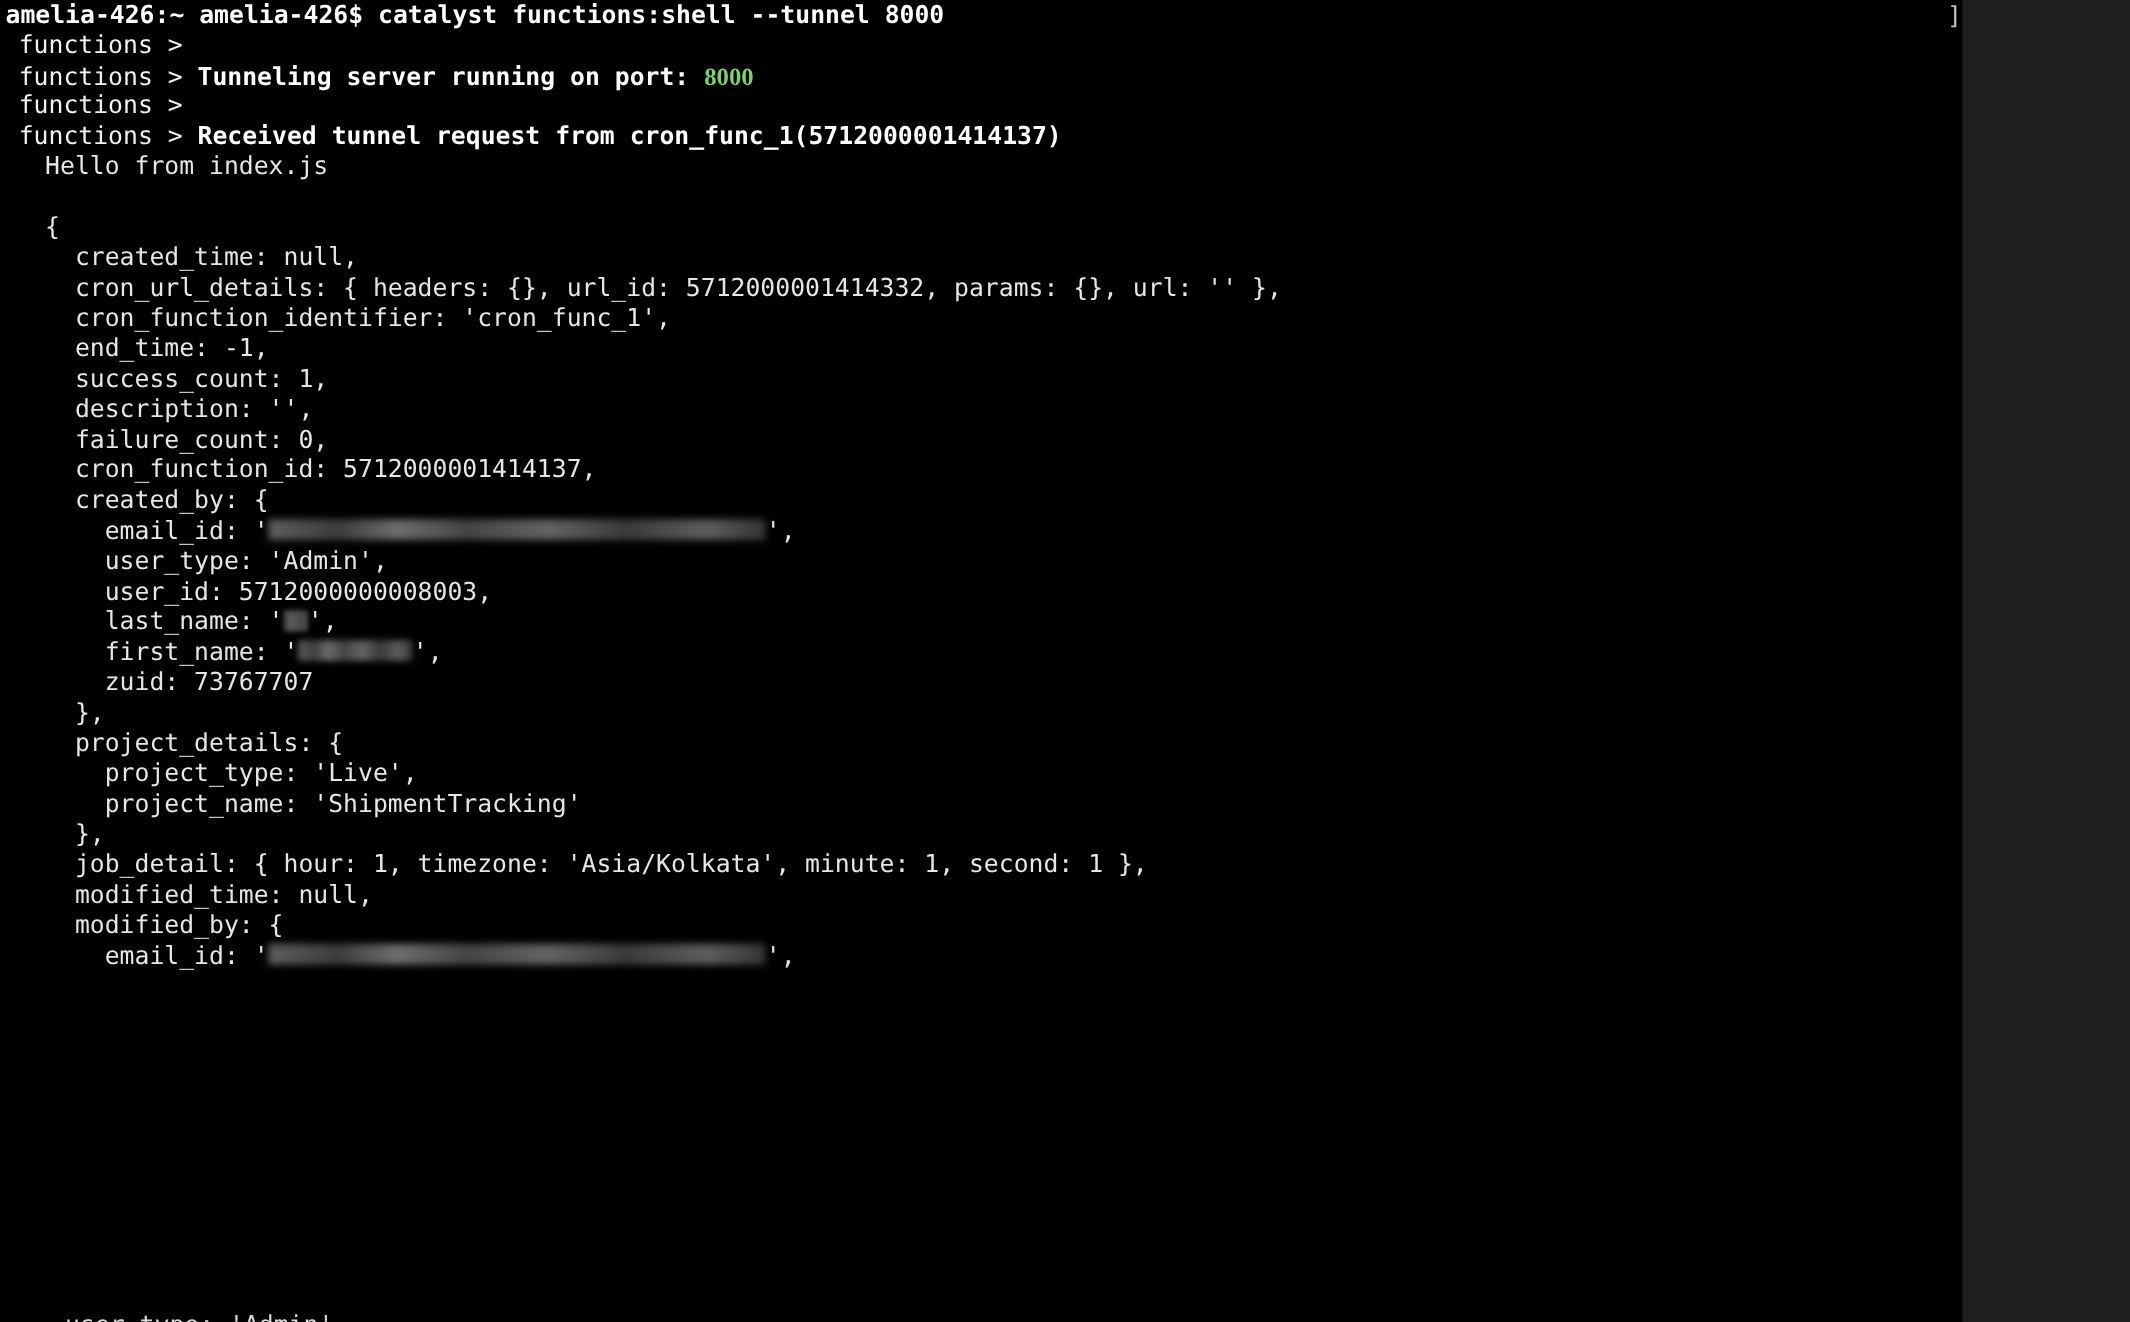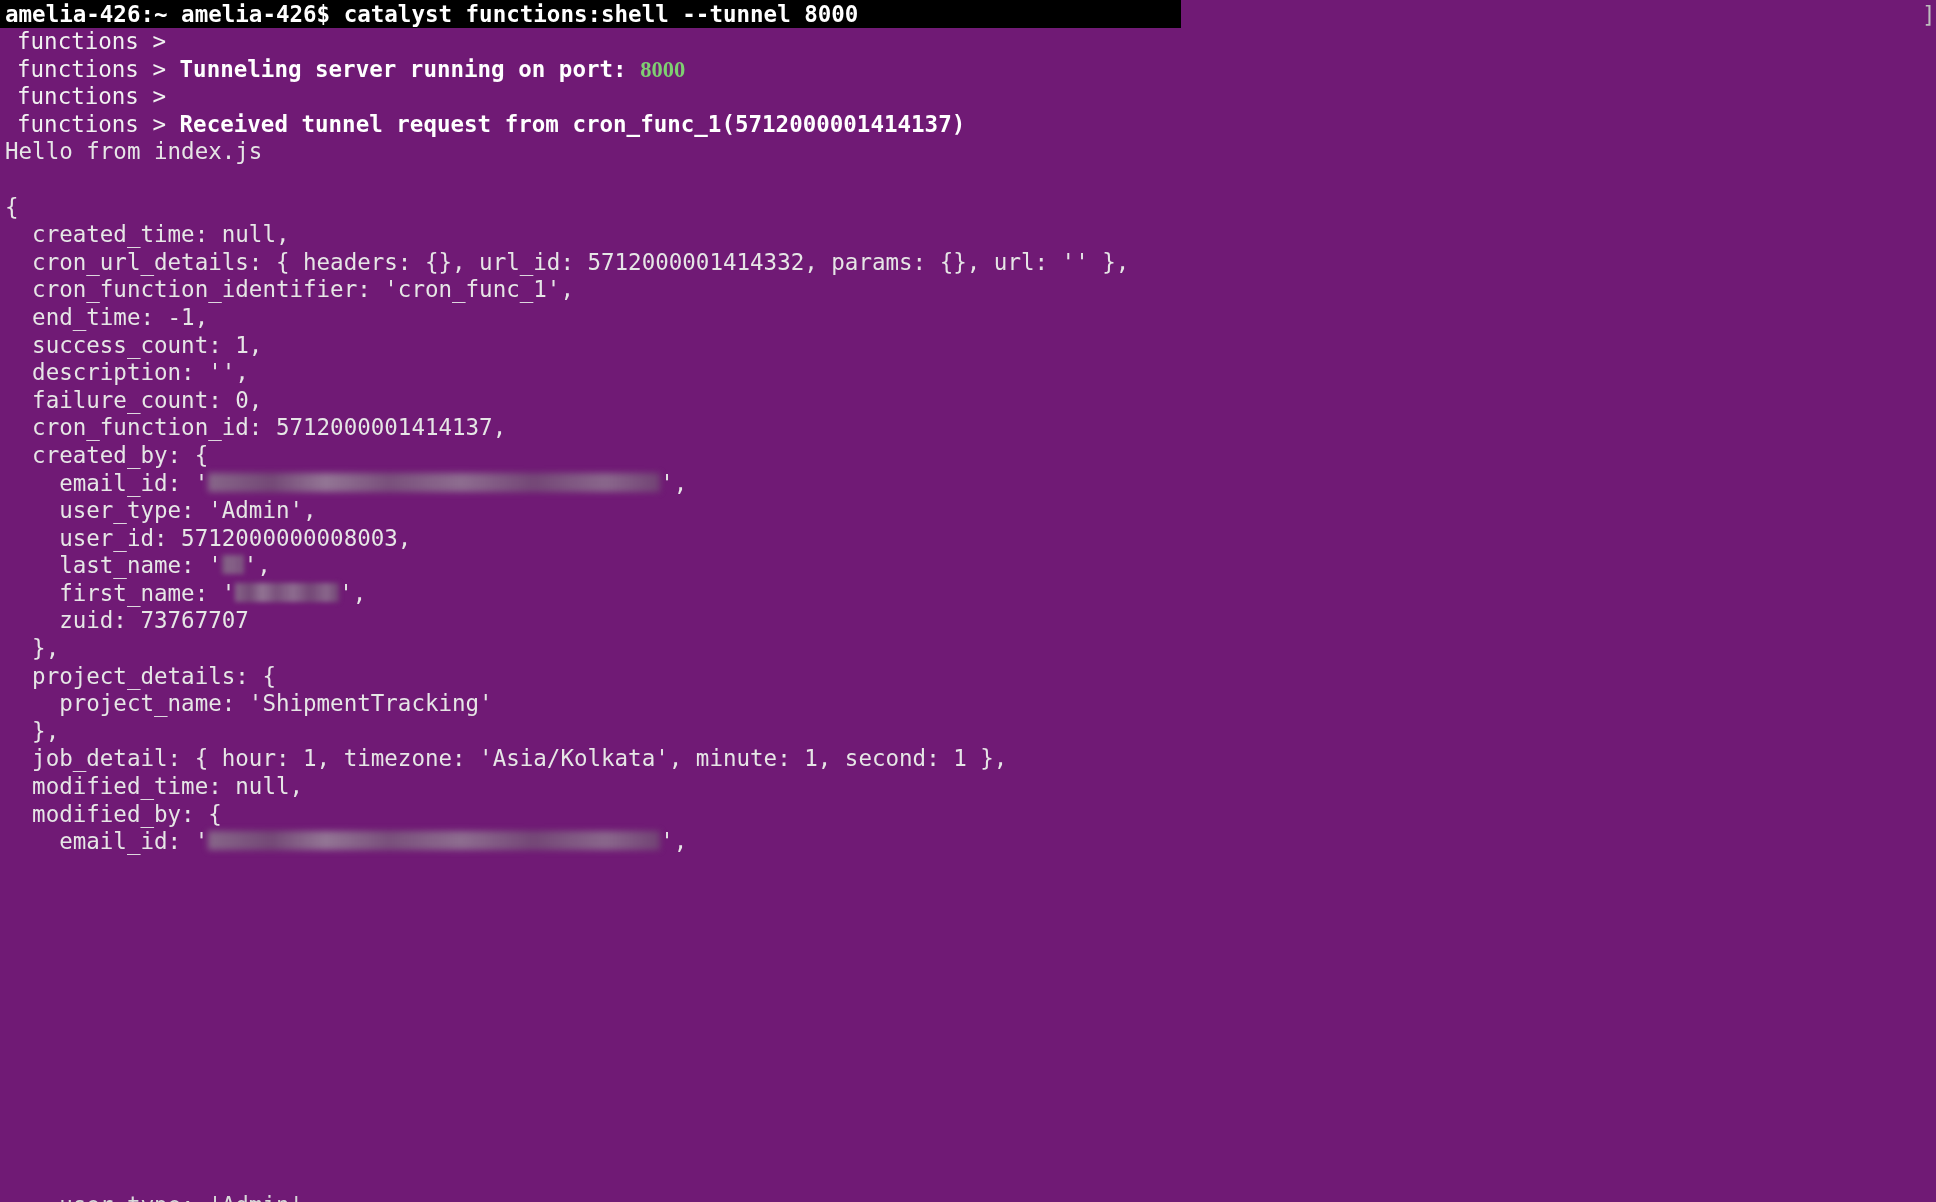--- a/index.html
+++ b/index.html
@@ -9,23 +9,23 @@
   }
   body {
     width: 1936px;
     height: 1202px;
     overflow: hidden;
     font-family: "DejaVu Sans Mono", "Liberation Mono", monospace;
   }
 
   #terminal {
     position: relative;
-    width: 1936px;
+    width: 1784px;
     height: 1202px;
-    background: #701a75;
+    background: #000000;
     color: #e8e8e8;
     font-size: 22.5px;
     line-height: 27.6px;
     letter-spacing: 0px;
     padding: 0;
     box-sizing: border-box;
   }
 
   
   .cmdline {
@@ -57,21 +57,21 @@
     white-space: pre;
     height: 27.6px;
     line-height: 27.6px;
     overflow: visible;
   }
 
   .prefix { color: #f1f1f1; font-weight: 400; margin-left: 12px; }
   .msg    { color: #ffffff; font-weight: 700; }
   .port   { color: #7fcf72; font-weight: 700; font-family: Liberation Serif, serif; }
 
-  .body-line { color: #e6e6e6; font-weight: 400; }
+  .body-line { color: #e6e6e6; font-weight: 400; margin-left: 36px; }
 
   
   .redact {
     display: inline-block;
     vertical-align: middle;
     position: relative;
     top: -2px;
     background: linear-gradient(90deg,
        rgba(150,150,150,0.62) 0%,
        rgba(120,120,120,0.50) 14%,
@@ -157,20 +157,21 @@
     <div class="line body-line">    user_type: 'Admin',</div>
     <div class="line body-line">    user_id: 5712000000008003,</div>
 
     <div class="line body-line"><span>    last_name: '</span><span class="redact lastname"></span><span>',</span></div>
 
     <div class="line body-line"><span>    first_name: '</span><span class="redact firstname"></span><span>',</span></div>
 
     <div class="line body-line">    zuid: 73767707</div>
     <div class="line body-line">  },</div>
     <div class="line body-line">  project_details: {</div>
+    <div class="line body-line">    project_type: 'Live',</div>
     <div class="line body-line">    project_name: 'ShipmentTracking'</div>
     <div class="line body-line">  },</div>
     <div class="line body-line">  job_detail: { hour: 1, timezone: 'Asia/Kolkata', minute: 1, second: 1 },</div>
     <div class="line body-line">  modified_time: null,</div>
     <div class="line body-line">  modified_by: {</div>
 
     <div class="line body-line"><span>    email_id: '</span><span class="redact email"></span><span>',</span></div>
 
   </div>
 

